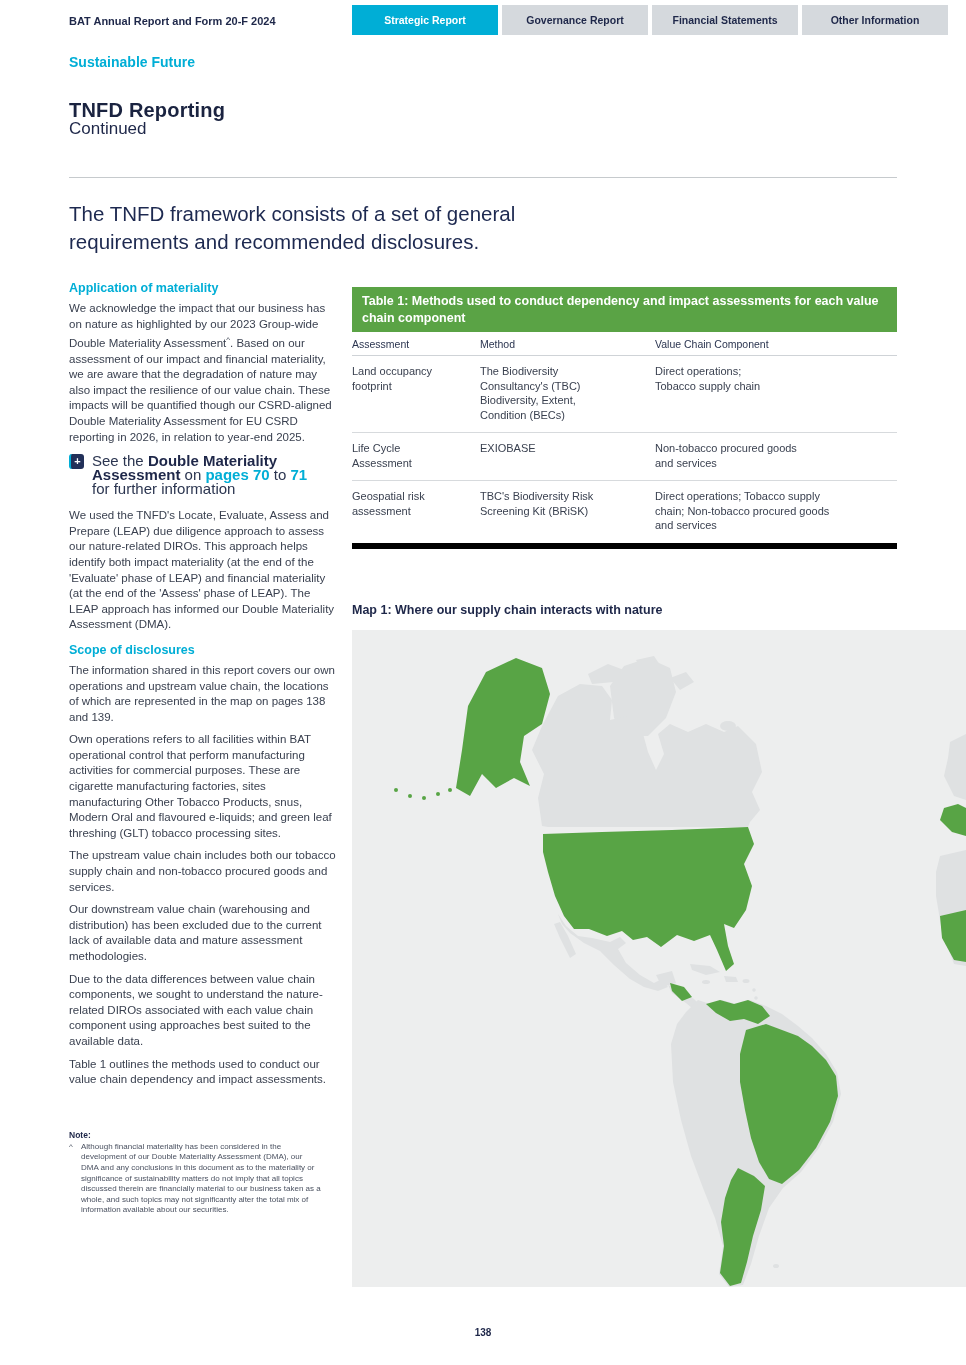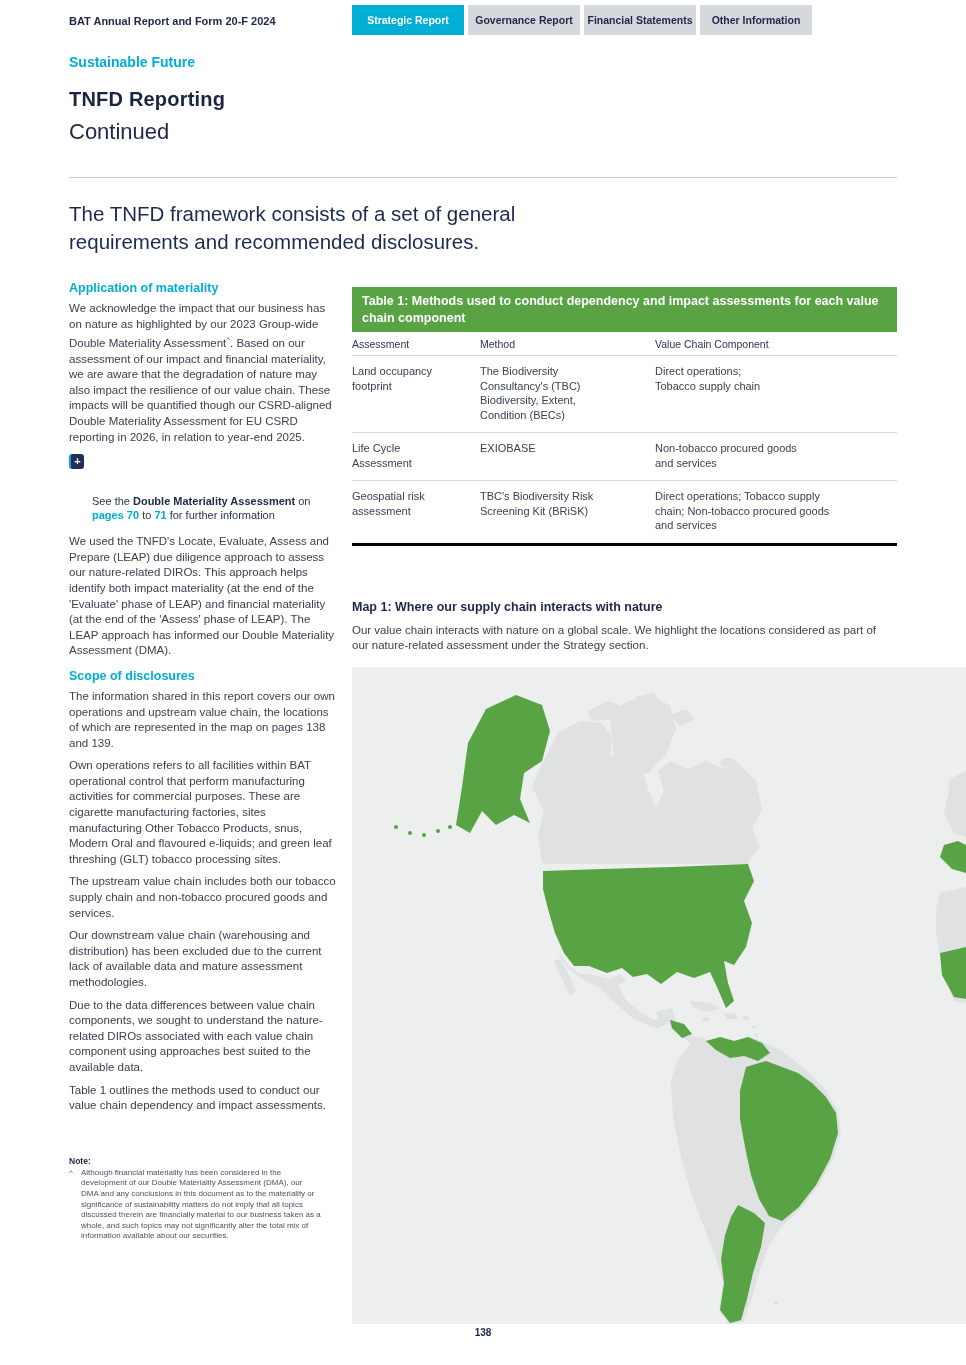--- a/index.html
+++ b/index.html
@@ -3,62 +3,62 @@
 <meta charset="utf-8">
 <style>
   * { margin:0; padding:0; box-sizing:border-box; }
   html,body { background:#ffffff; }
   body { font-family:"Liberation Sans", sans-serif; color:#3a4150; }
   .page { position:relative; width:966px; height:1365px; background:#fff; overflow:hidden; margin:0 auto; }
 
   
   .brand { position:absolute; left:69px; top:15px; font-size:11px; font-weight:bold; color:#1e2749; }
   .tabs { position:absolute; left:352px; top:5px; display:flex; gap:4px; }
-  .tab { width:112px; height:30px; display:flex; align-items:center; justify-content:center;
+  .tab { width:146px; height:30px; display:flex; align-items:center; justify-content:center;
          background:#d5d9dd; color:#1e2749; font-size:10.5px; font-weight:bold; text-align:center; cursor:pointer; }
   .tab.active { background:#00aed6; color:#ffffff; }
 
   .section-label { position:absolute; left:69px; top:54px; font-size:14px; font-weight:bold; color:#00aed6; }
-  .page-title { position:absolute; left:69px; top:88px; font-size:20px; font-weight:bold; color:#1a2340; letter-spacing:.2px; }
-  .page-subtitle { position:absolute; left:69px; top:119px; font-size:22px; color:#1e2749;text-align:right; }
+  .page-title { position:absolute; left:69px; top:99px; font-size:20px; font-weight:bold; color:#1a2340; letter-spacing:.2px; }
+  .page-subtitle { position:absolute; left:69px; top:119px; font-size:17px; color:#1e2749;text-align:right; }
   .rule { position:absolute; left:69px; top:177px; width:828px; height:1px; background:#c6cacd; }
 
   .intro { position:absolute; left:69px; top:200px; width:560px; font-size:20.5px; line-height:28px; color:#1d2950; }
 
   
   .left-col { position:absolute; left:69px; top:281px; width:268px; }
   .left-col h3 { font-size:12.5px; font-weight:bold; color:#00aed6; margin:0 0 6px 0; }
   .left-col h3.scope { margin-top:10px; }
   .left-col p { font-size:11.5px; line-height:15.6px; color:#3a4150; margin:0 0 7px 0; }
   .left-col sup { font-size:8px; }
 
   .callout { display:flex; gap:8px; margin:9px 0 12px 0; align-items:flex-start; }
   .plus-icon { flex:0 0 15px; width:15px; height:15px; background:#223059; color:#fff; border-radius:3px;
                font-size:11px; font-weight:bold; text-align:center; line-height:15px; border-left:2px solid #00aed6; }
-  .callout-text { font-size:11px; line-height:14px; color:#2b3550; width:235px;margin-top:40px; }
+  .callout-text { font-size:15px; line-height:14px; color:#2b3550; width:235px; }
   .callout-text b { color:#1e2749; }
   .link { color:#00aed6; font-weight:bold; cursor:pointer; }
 
   .note-block { margin-top:42px; width:252px; }
   .note-label { font-size:8.5px; font-weight:bold; color:#1e2749; margin-bottom:2px; }
   .note-row { display:flex; gap:4px; }
   .note-marker { font-size:8px; color:#4a5160; flex:0 0 8px; }
   .note-text { font-size:8px; line-height:10.6px; color:#4a5160; }
 
   
   .right-col { position:absolute; left:352px; top:287px; width:614px; }
   .table-title { width:545px; background:#5aa345; color:#ffffff; font-size:12.5px; font-weight:bold;
                  line-height:16.5px; padding:6px 10px 6px 10px; }
   table.methods { width:545px; border-collapse:collapse; table-layout:fixed; }
   table.methods col.c1 { width:128px; } table.methods col.c2 { width:175px; } table.methods col.c3 { width:242px; }
   table.methods th { text-align:left; font-size:10.5px; font-weight:normal; color:#2b3550;
                      padding:6px 8px 5px 0; border-bottom:1px solid #cfd3d7; }
   table.methods td { font-size:11px; line-height:14.5px; color:#3a4150; vertical-align:top;
                      padding:8px 10px 10px 0; border-bottom:1px solid #d7dadd; white-space:pre-line; }
-  table.methods tr.last td { border-bottom:3px solid #000000; }
+  table.methods tr.last td { border-bottom:6px solid #000000; }
 
   .map-title { margin-top:54px; font-size:12.5px; font-weight:bold; color:#1e2749; }
   .map-desc { margin-top:9px; width:540px; font-size:11.5px; line-height:15.5px; color:#3a4150; }
   svg.map { display:block; margin-top:13px; }
   .ocean { fill:#edeeee; }
   .land path, .land ellipse, .land circle { fill:#dfe1e2; }
   .green path, .green ellipse, .green circle { fill:#58a445; }
 
   .footer { position:absolute; left:0; top:1327px; width:966px; text-align:center;
             font-size:10px; font-weight:bold; color:#1e2749; }
@@ -148,21 +148,20 @@
           <td>TBC's Biodiversity Risk
 Screening Kit (BRiSK)</td>
           <td>Direct operations; Tobacco supply
 chain; Non-tobacco procured goods
 and services</td>
         </tr>
       </tbody>
     </table>
 
     <div class="map-title">Map 1: Where our supply chain interacts with nature</div>
-    <div class="map-desc">Our value chain interacts with nature on a global scale. We highlight the locations considered as part of our nature-related assessment under the Strategy section.</div>
 
     <svg class="map" viewBox="0 0 614 657" width="614" height="657" role="img" aria-label="Map of the Americas with highlighted countries">
       <rect class="ocean" width="614" height="657"></rect>
       <g class="land">
 
         <path d="M236,44 L256,34 L272,40 L262,52 L240,54 Z"></path>
         <path d="M284,30 L302,26 L310,38 L292,46 Z"></path>
         <path d="M318,48 L334,42 L342,52 L328,60 Z"></path>
 
         <path d="M262,88 L258,56 L272,36 L296,28 L318,38 L324,62 L314,88 L296,106 L276,106 Z"></path>

